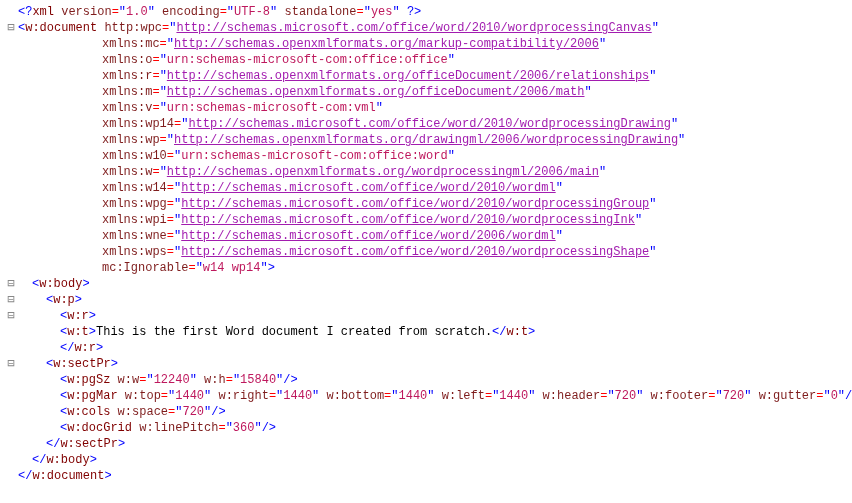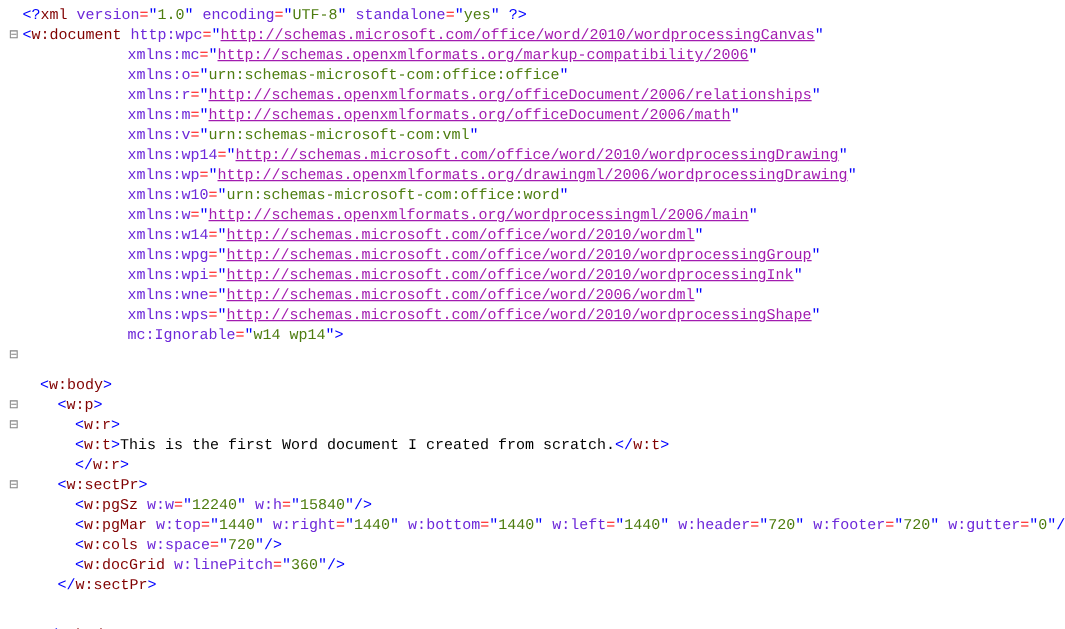--- a/index.html
+++ b/index.html
@@ -17,26 +17,26 @@
     display: inline-block;
     width: 14px;
     text-align: center;
     color: #888;
     flex-shrink: 0;
     user-select: none;
   }
   .code { display: inline; }
   .del { color: #0000ff; }      
   .tag { color: #800000; }      
-  .attr { color: #6d28d9; }     
+  .attr { color: #7f1d1d; }     
   .op  { color: #ff0000; }      
-  .val { color: #4d7c0f; }      
+  .val { color: #be185d; }      
   .url { color: #a21caf; text-decoration: underline; }
   .txt { color: #000; }
-  .ind1 { padding-left: 14px; margin-top: 24px; }
+  .ind1 { padding-left: 14px; }
   .ind2 { padding-left: 28px; text-align: right; }
   .ind3 { padding-left: 42px; text-align: center; }
   .ind-ns { padding-left: 84px; } 
 </style>
 </head>
 <body>
 
 <div id="doc">
     <div class="line">
       <span class="gutter"></span>

